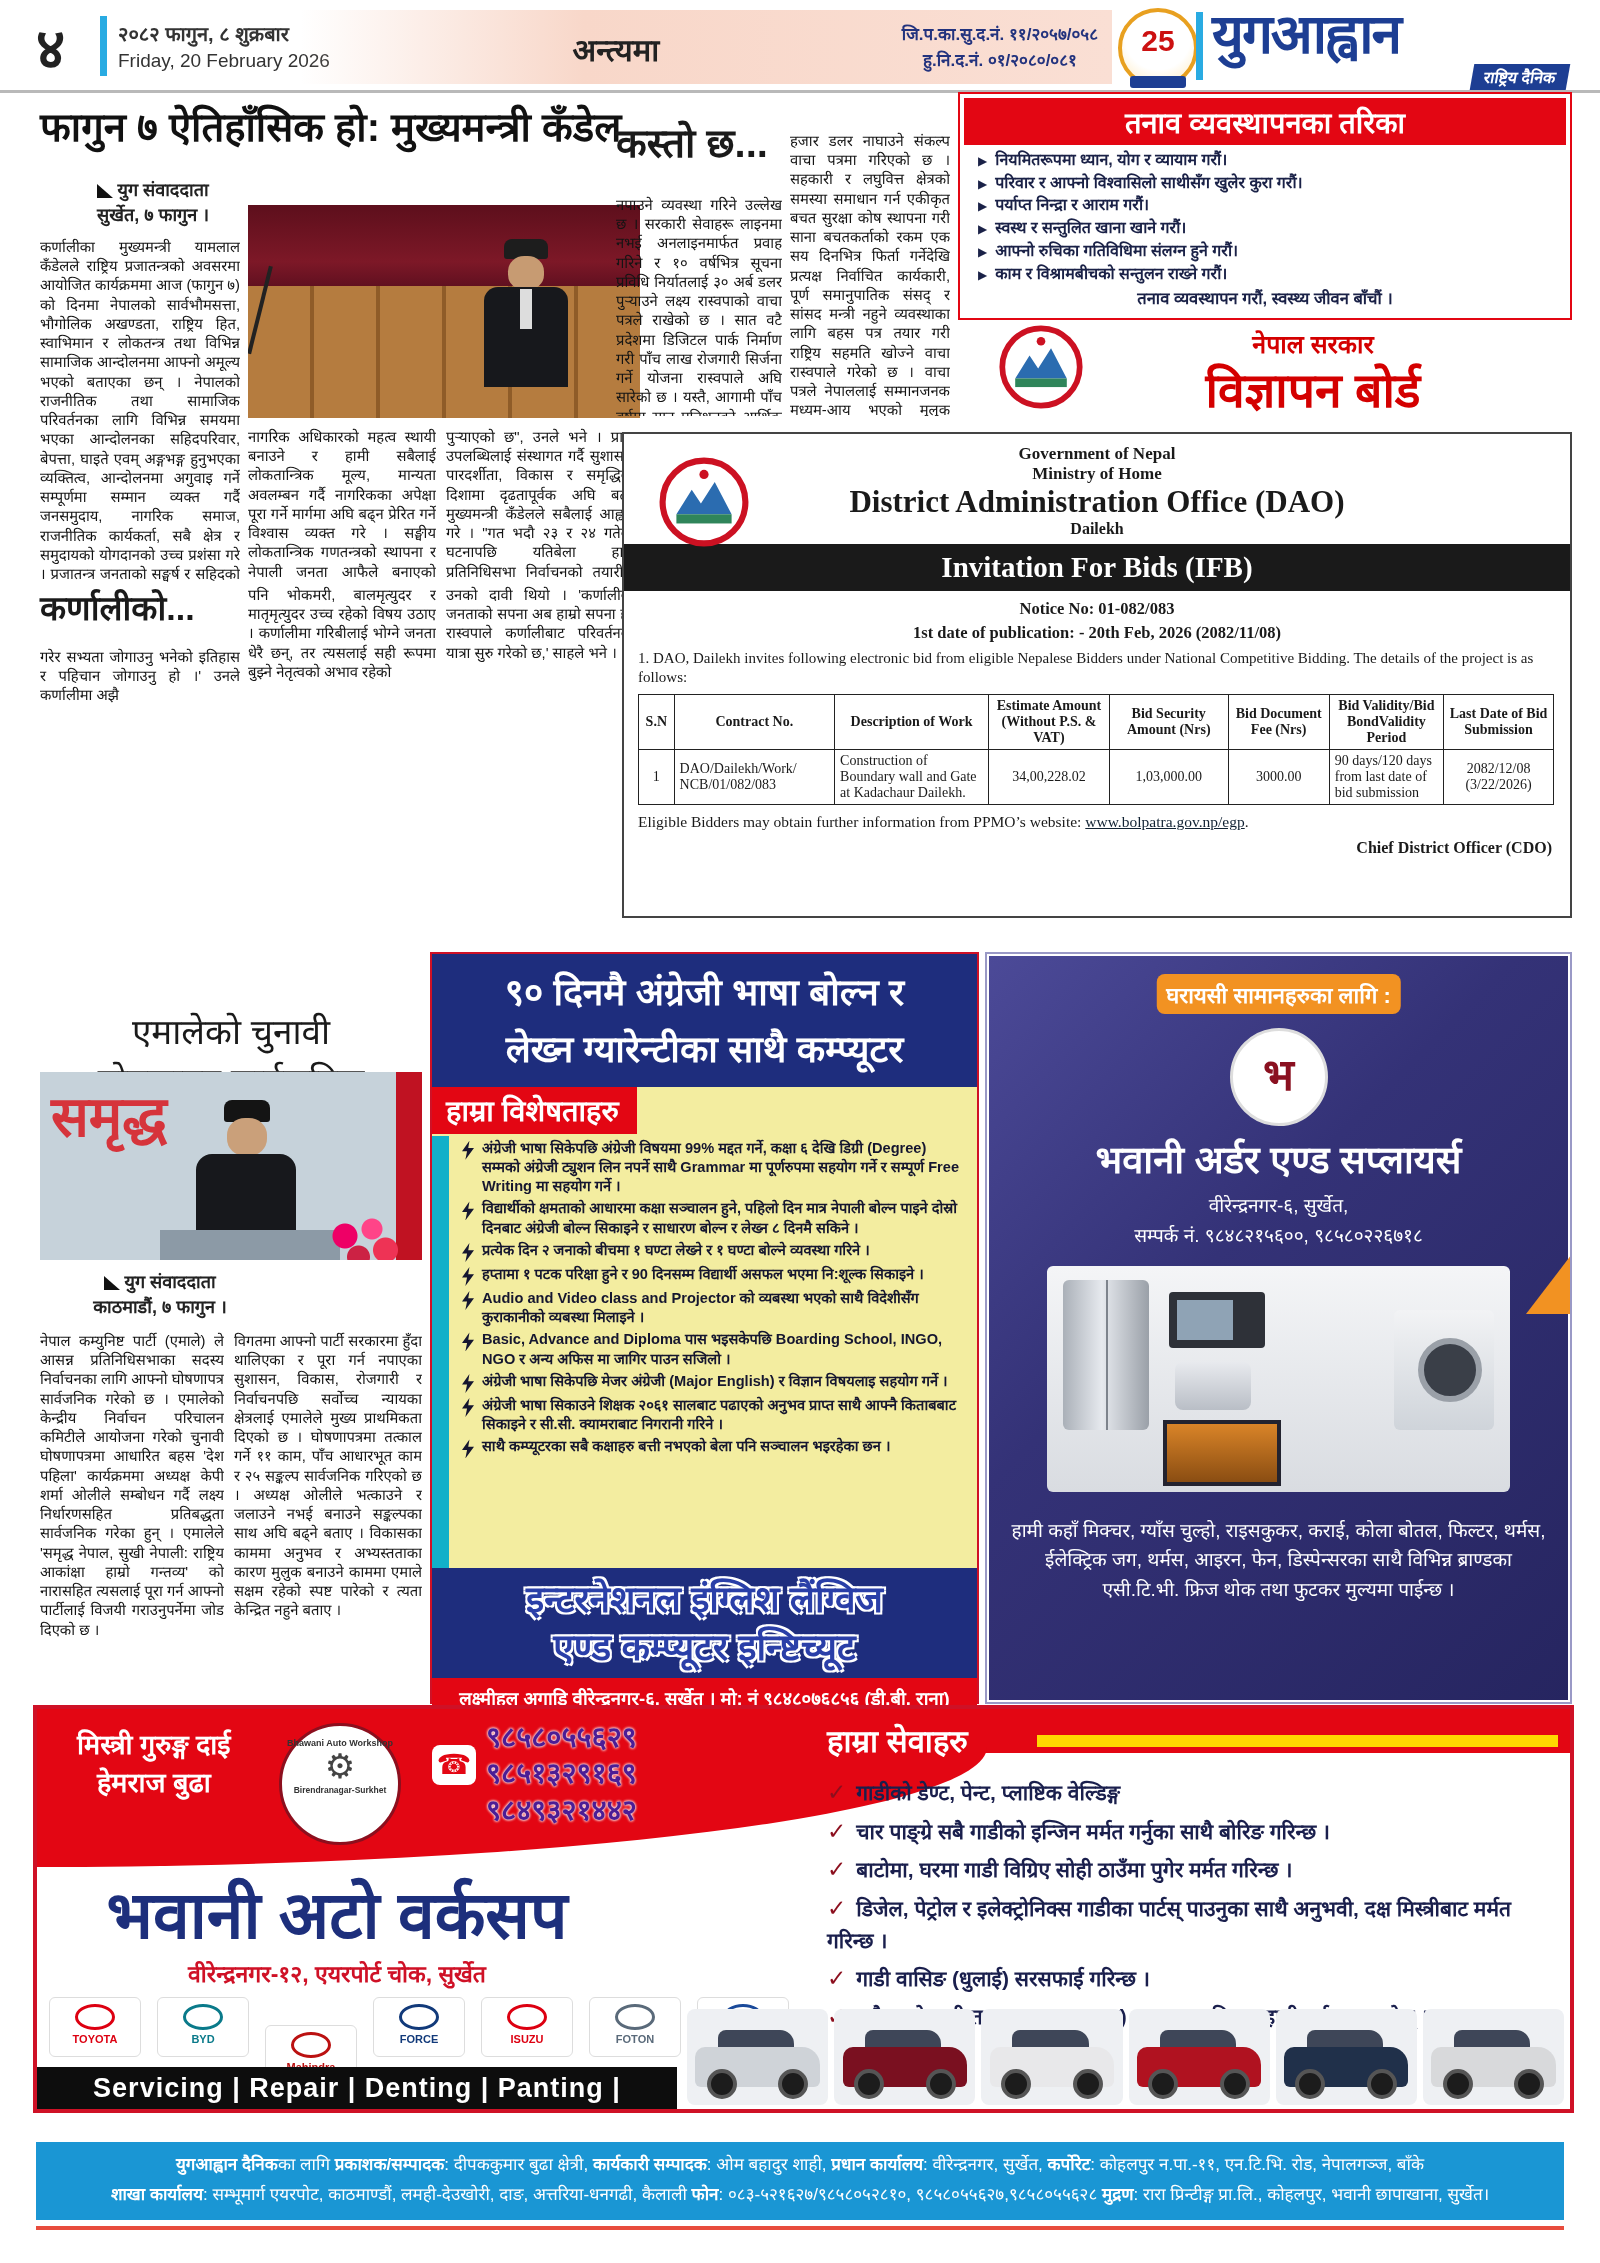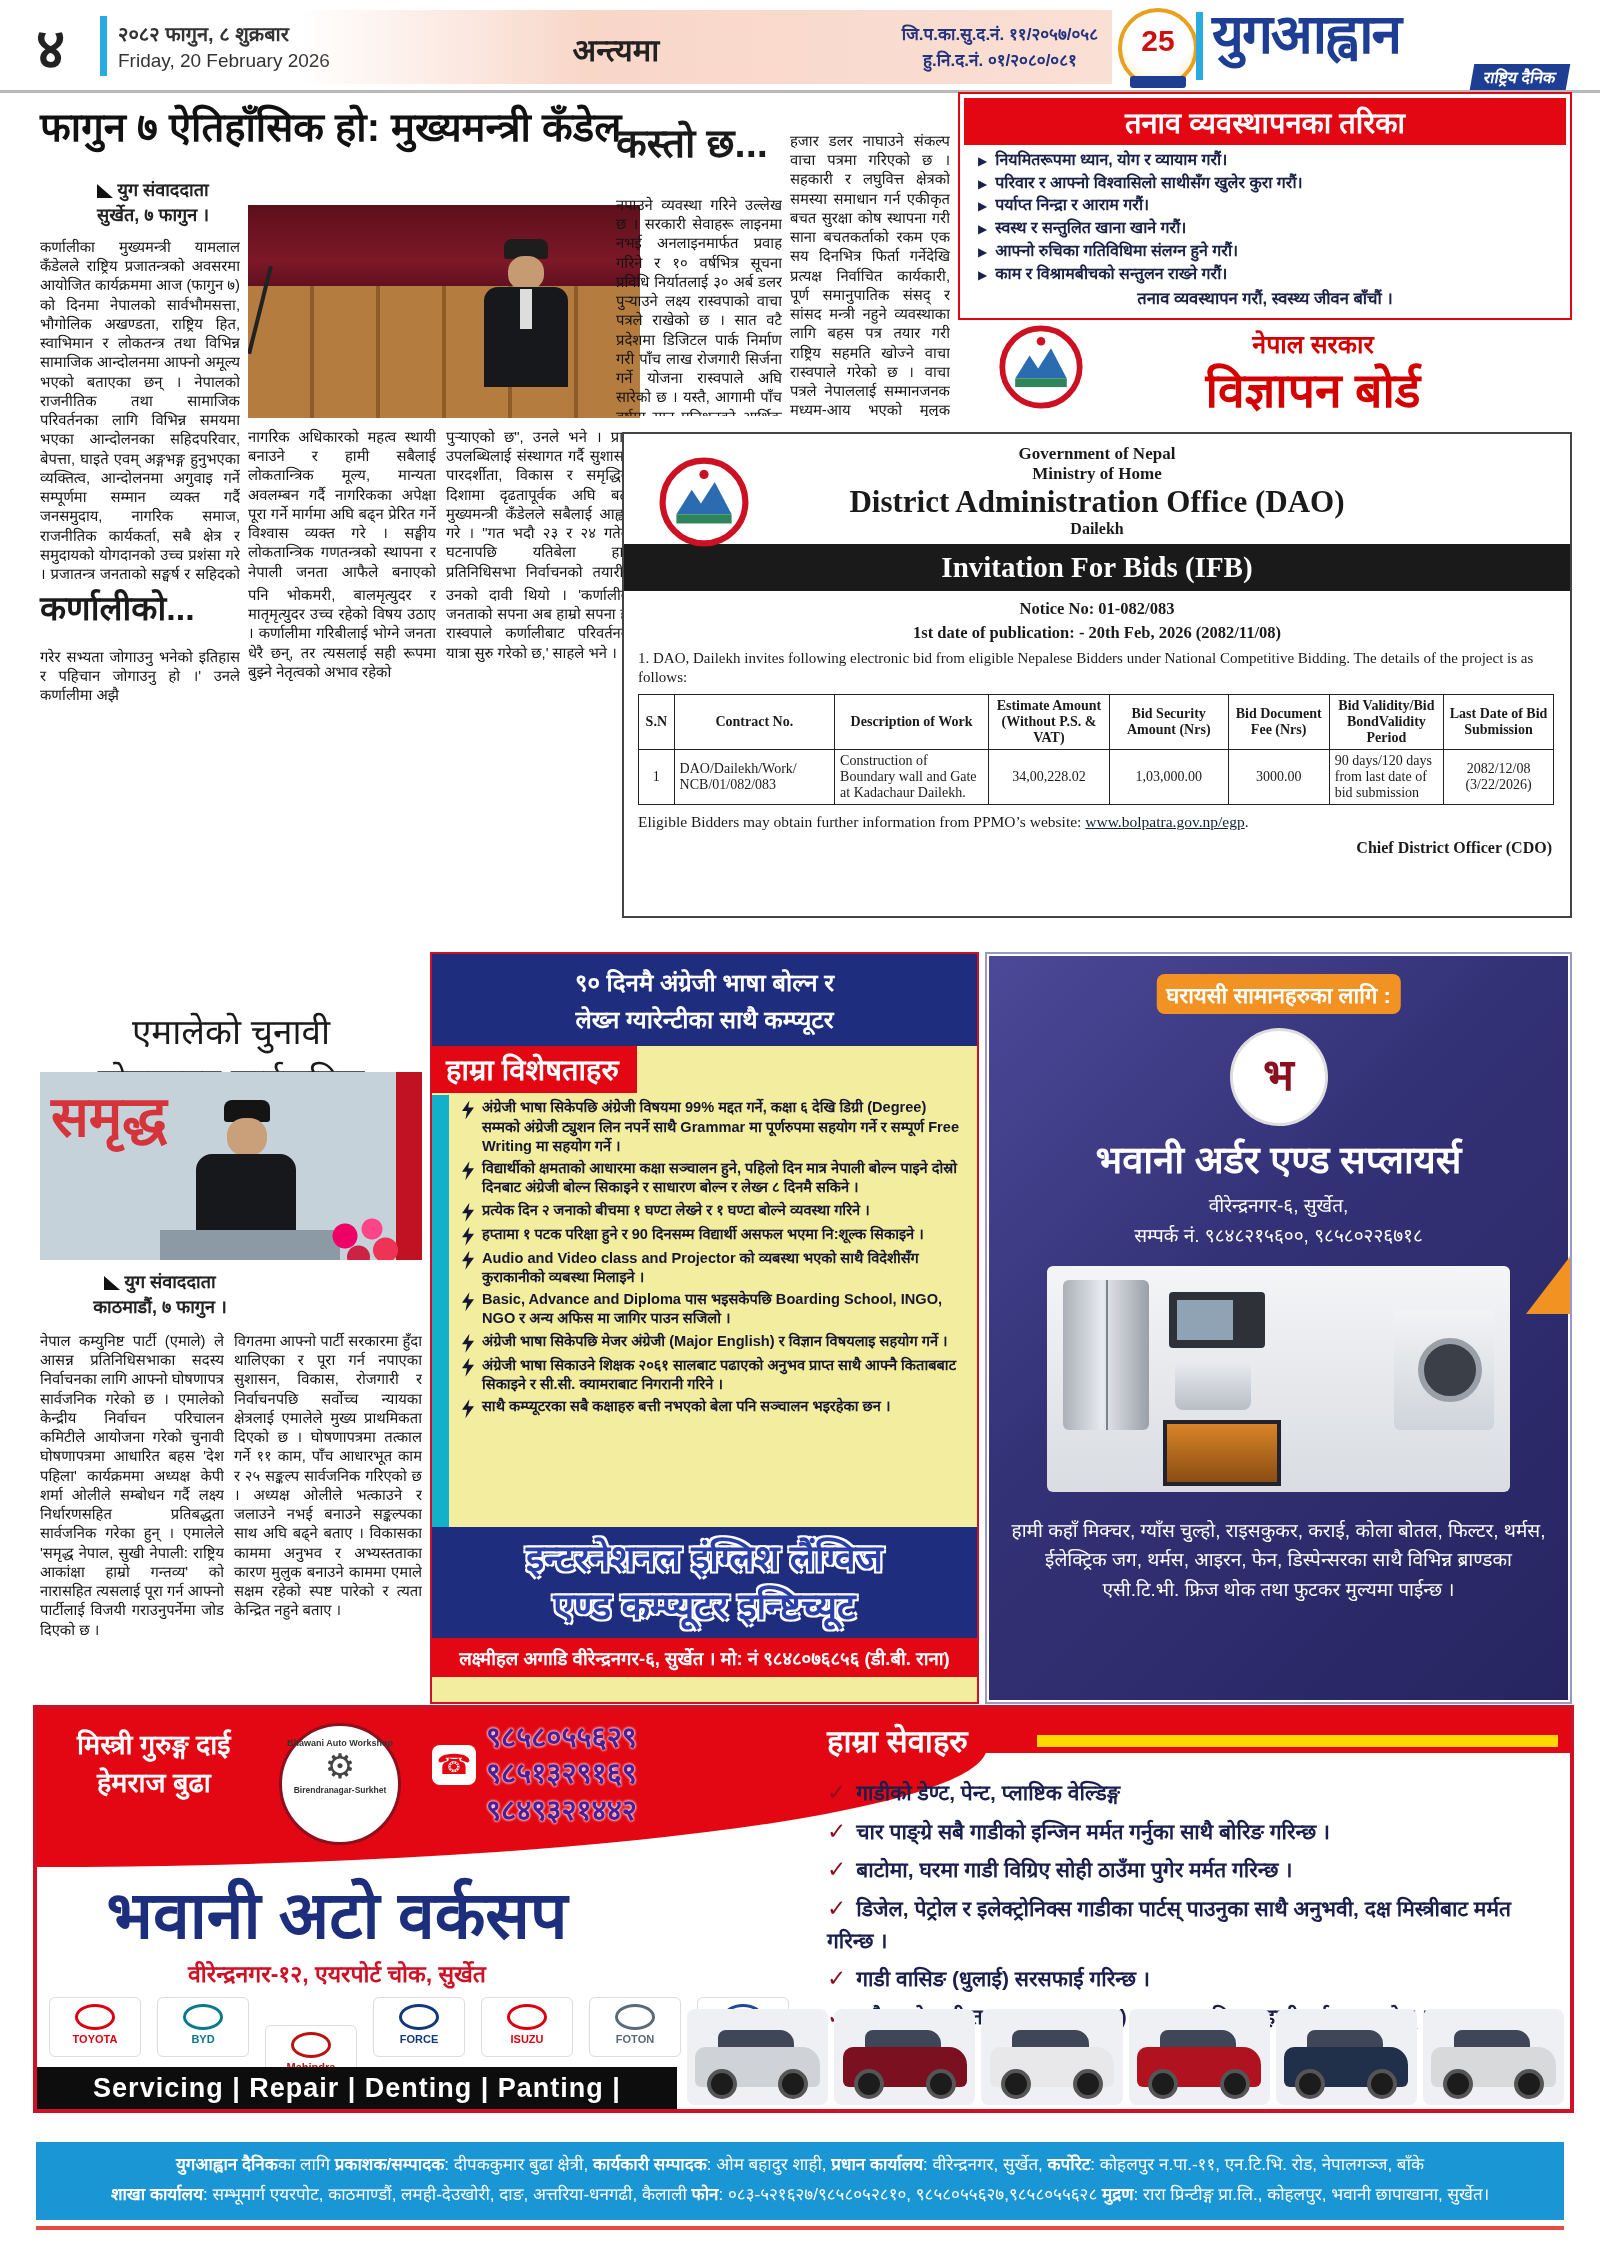--- a/index.html
+++ b/index.html
@@ -83,21 +83,21 @@
      radial-gradient(circle at 75% 60%,#e35 12px,transparent 13px),
      radial-gradient(circle at 45% 70%,#c24 11px,transparent 12px);}
   .uml-banner{position:absolute;right:0;top:0;width:26px;height:100%;background:#c01222;}
   .uml-man{position:absolute;left:150px;top:28px;width:110px;height:160px;}
   .uml-topi{position:absolute;left:34px;top:0;width:46px;height:22px;background:#141414;border-radius:8px 8px 3px 3px;}
   .uml-face{position:absolute;left:37px;top:18px;width:40px;height:38px;background:#caa07a;border-radius:45%;}
   .uml-body{position:absolute;left:6px;top:54px;width:100px;height:110px;background:#17181c;border-radius:16px 16px 0 0;}
   .uml-pod{position:absolute;left:120px;bottom:0;width:180px;height:30px;background:#8c9aa6;}
   
   .eng-ad{left:430px;top:952px;width:545px;height:748px;border:2px solid #cf1126;background:#f3eda0;}
-  .eng-head{background:#1e2d7d;color:#fff;text-align:center;font-size:24px;font-weight:700;line-height:1.55;padding:10px 0 8px 0;}
+  .eng-head{background:#1e2d7d;color:#fff;text-align:center;font-size:37px;font-weight:700;line-height:1.55;padding:10px 0 8px 0;}
   .eng-label{display:inline-block;background:#e30613;color:#fff;font-size:29px;font-weight:900;padding:3px 18px 5px 14px;margin:0 0 2px 0;}
   .eng-body{position:relative;padding:0 10px 0 30px;height:432px;overflow:hidden;}
   .eng-strip{position:absolute;left:0;top:-40px;bottom:0;width:17px;background:#12b0c9;}
   .feat{display:flex;gap:8px;margin-top:3px;}
   .feat p{margin:0;font-size:14.6px;font-weight:700;line-height:1.32;color:#15162f;}
   .bolt{flex:0 0 12px;width:12px;height:19px;margin-top:2px;background:#15162f;
         clip-path:polygon(62% 0,0 56%,42% 56%,28% 100%,100% 38%,52% 38%);}
   .eng-name{background:#1e2d7d;text-align:center;padding:8px 0 6px 0;}
   .eng-name div{font-size:37px;font-weight:900;color:#2a3fa8;line-height:1.3;
       text-shadow:-2px -2px 0 #fff,2px -2px 0 #fff,-2px 2px 0 #fff,2px 2px 0 #fff;}

